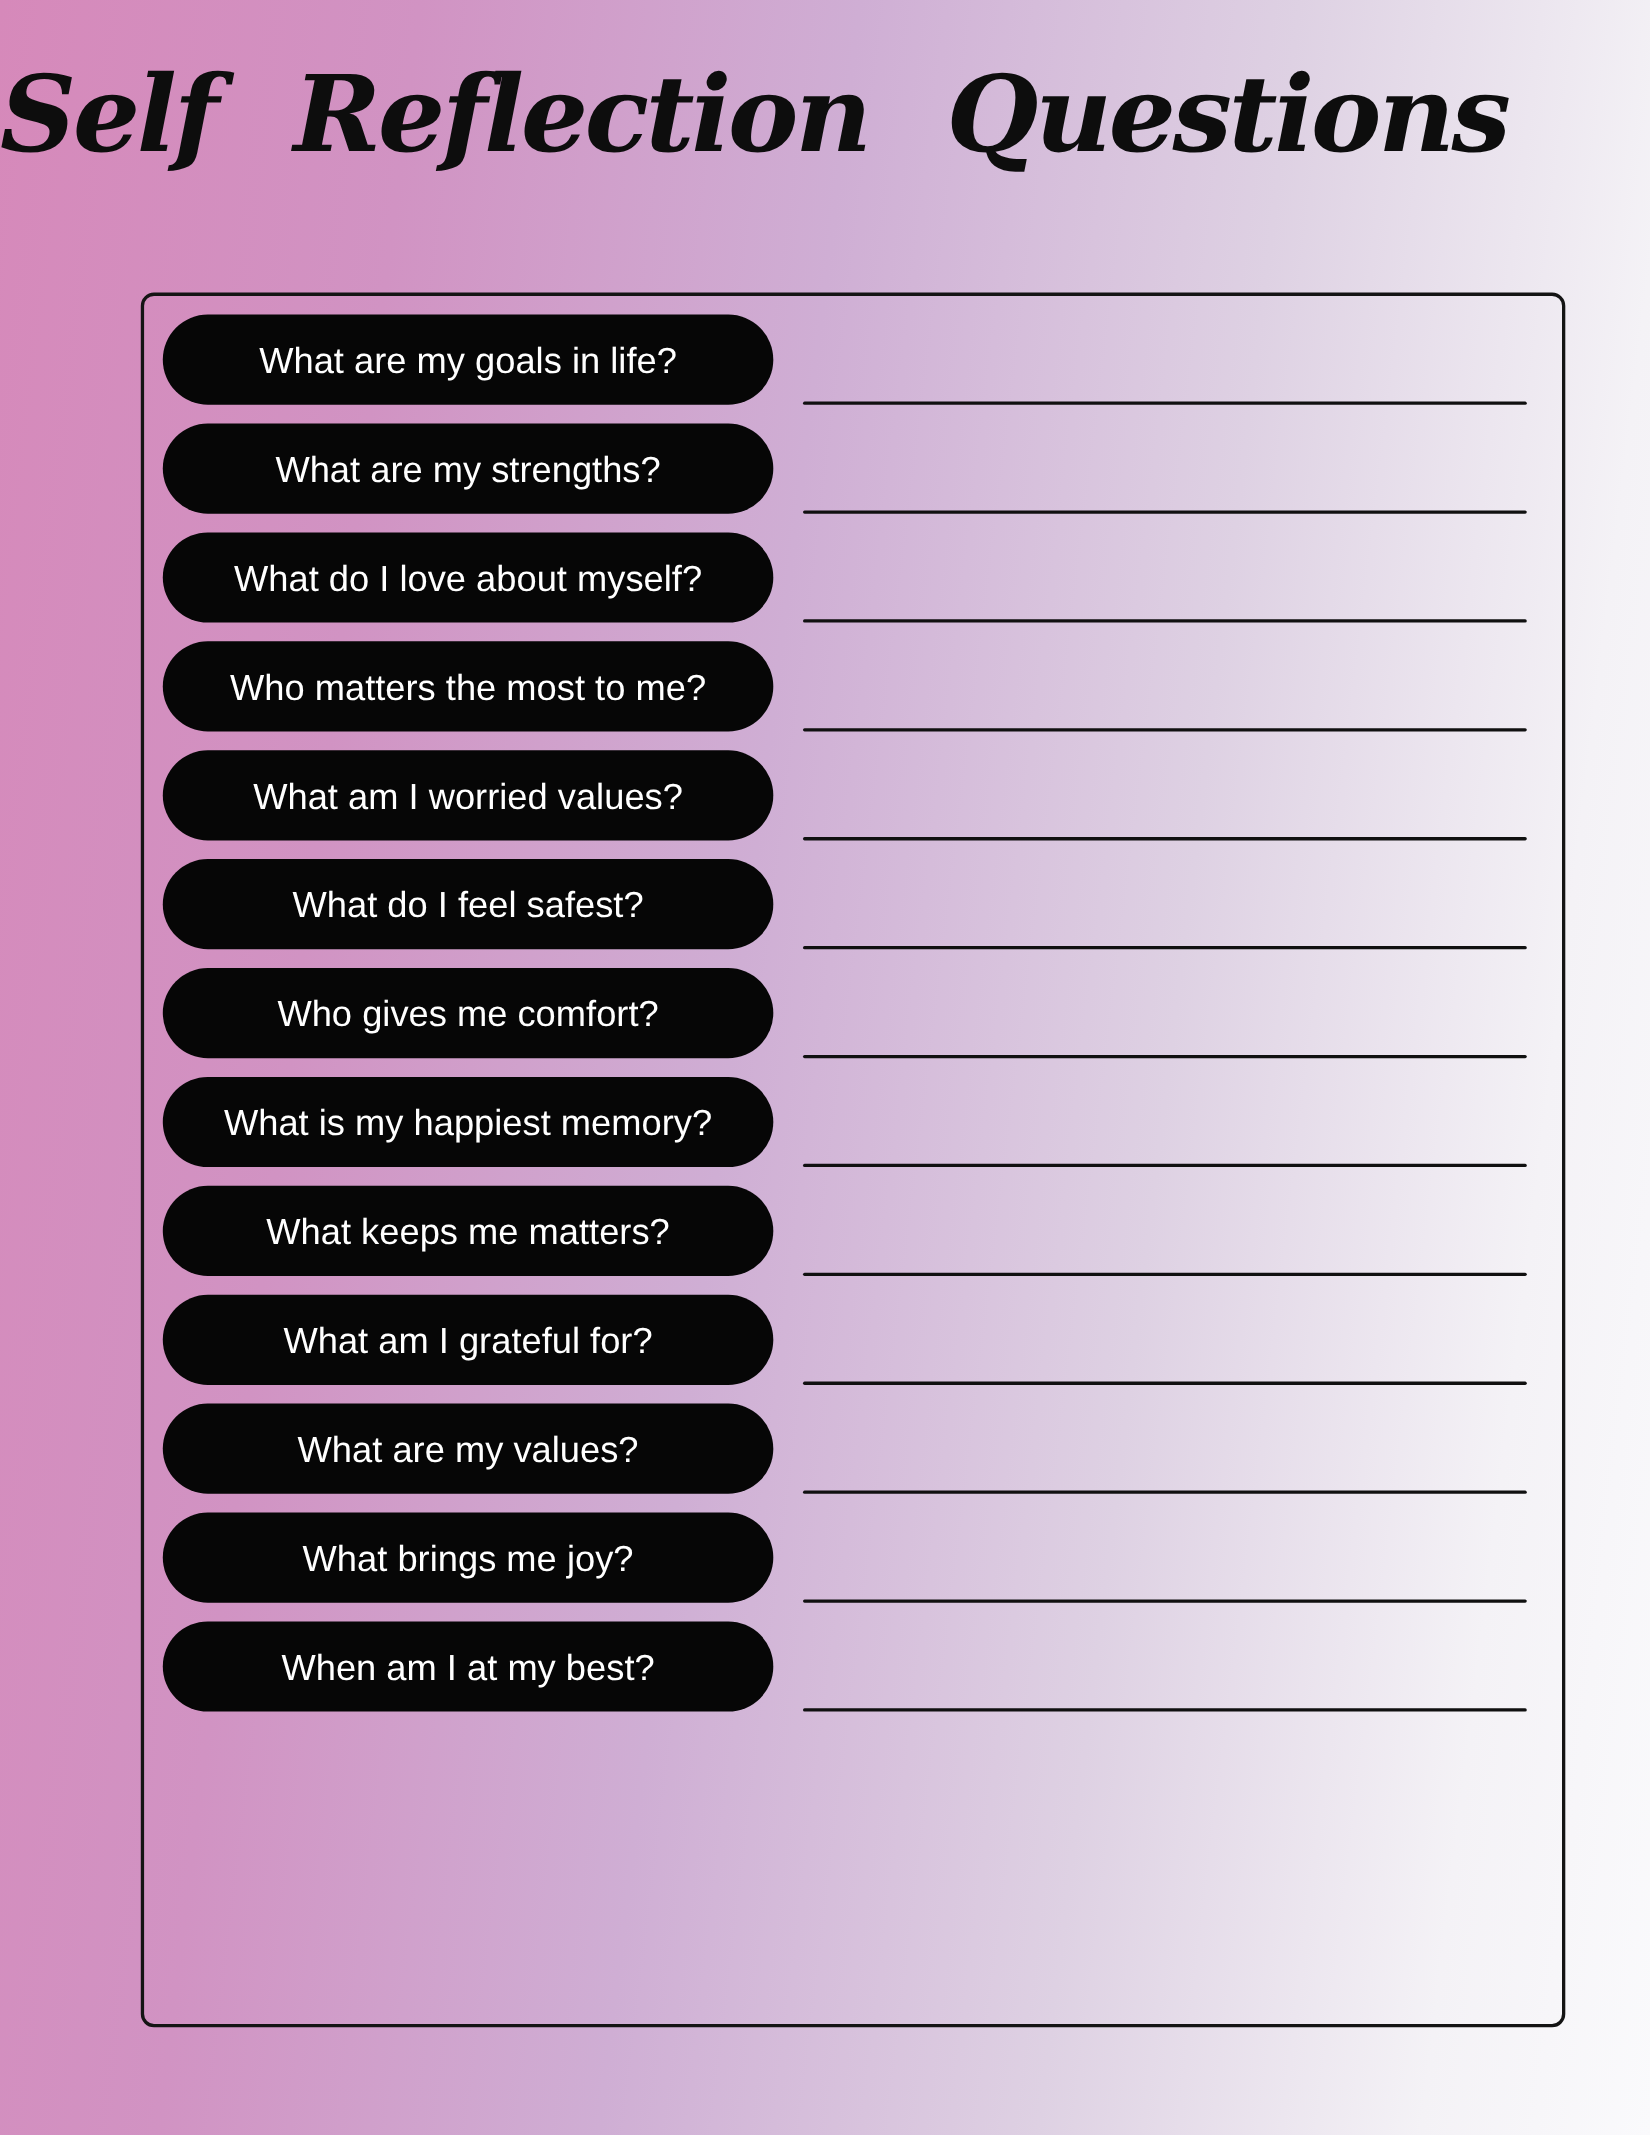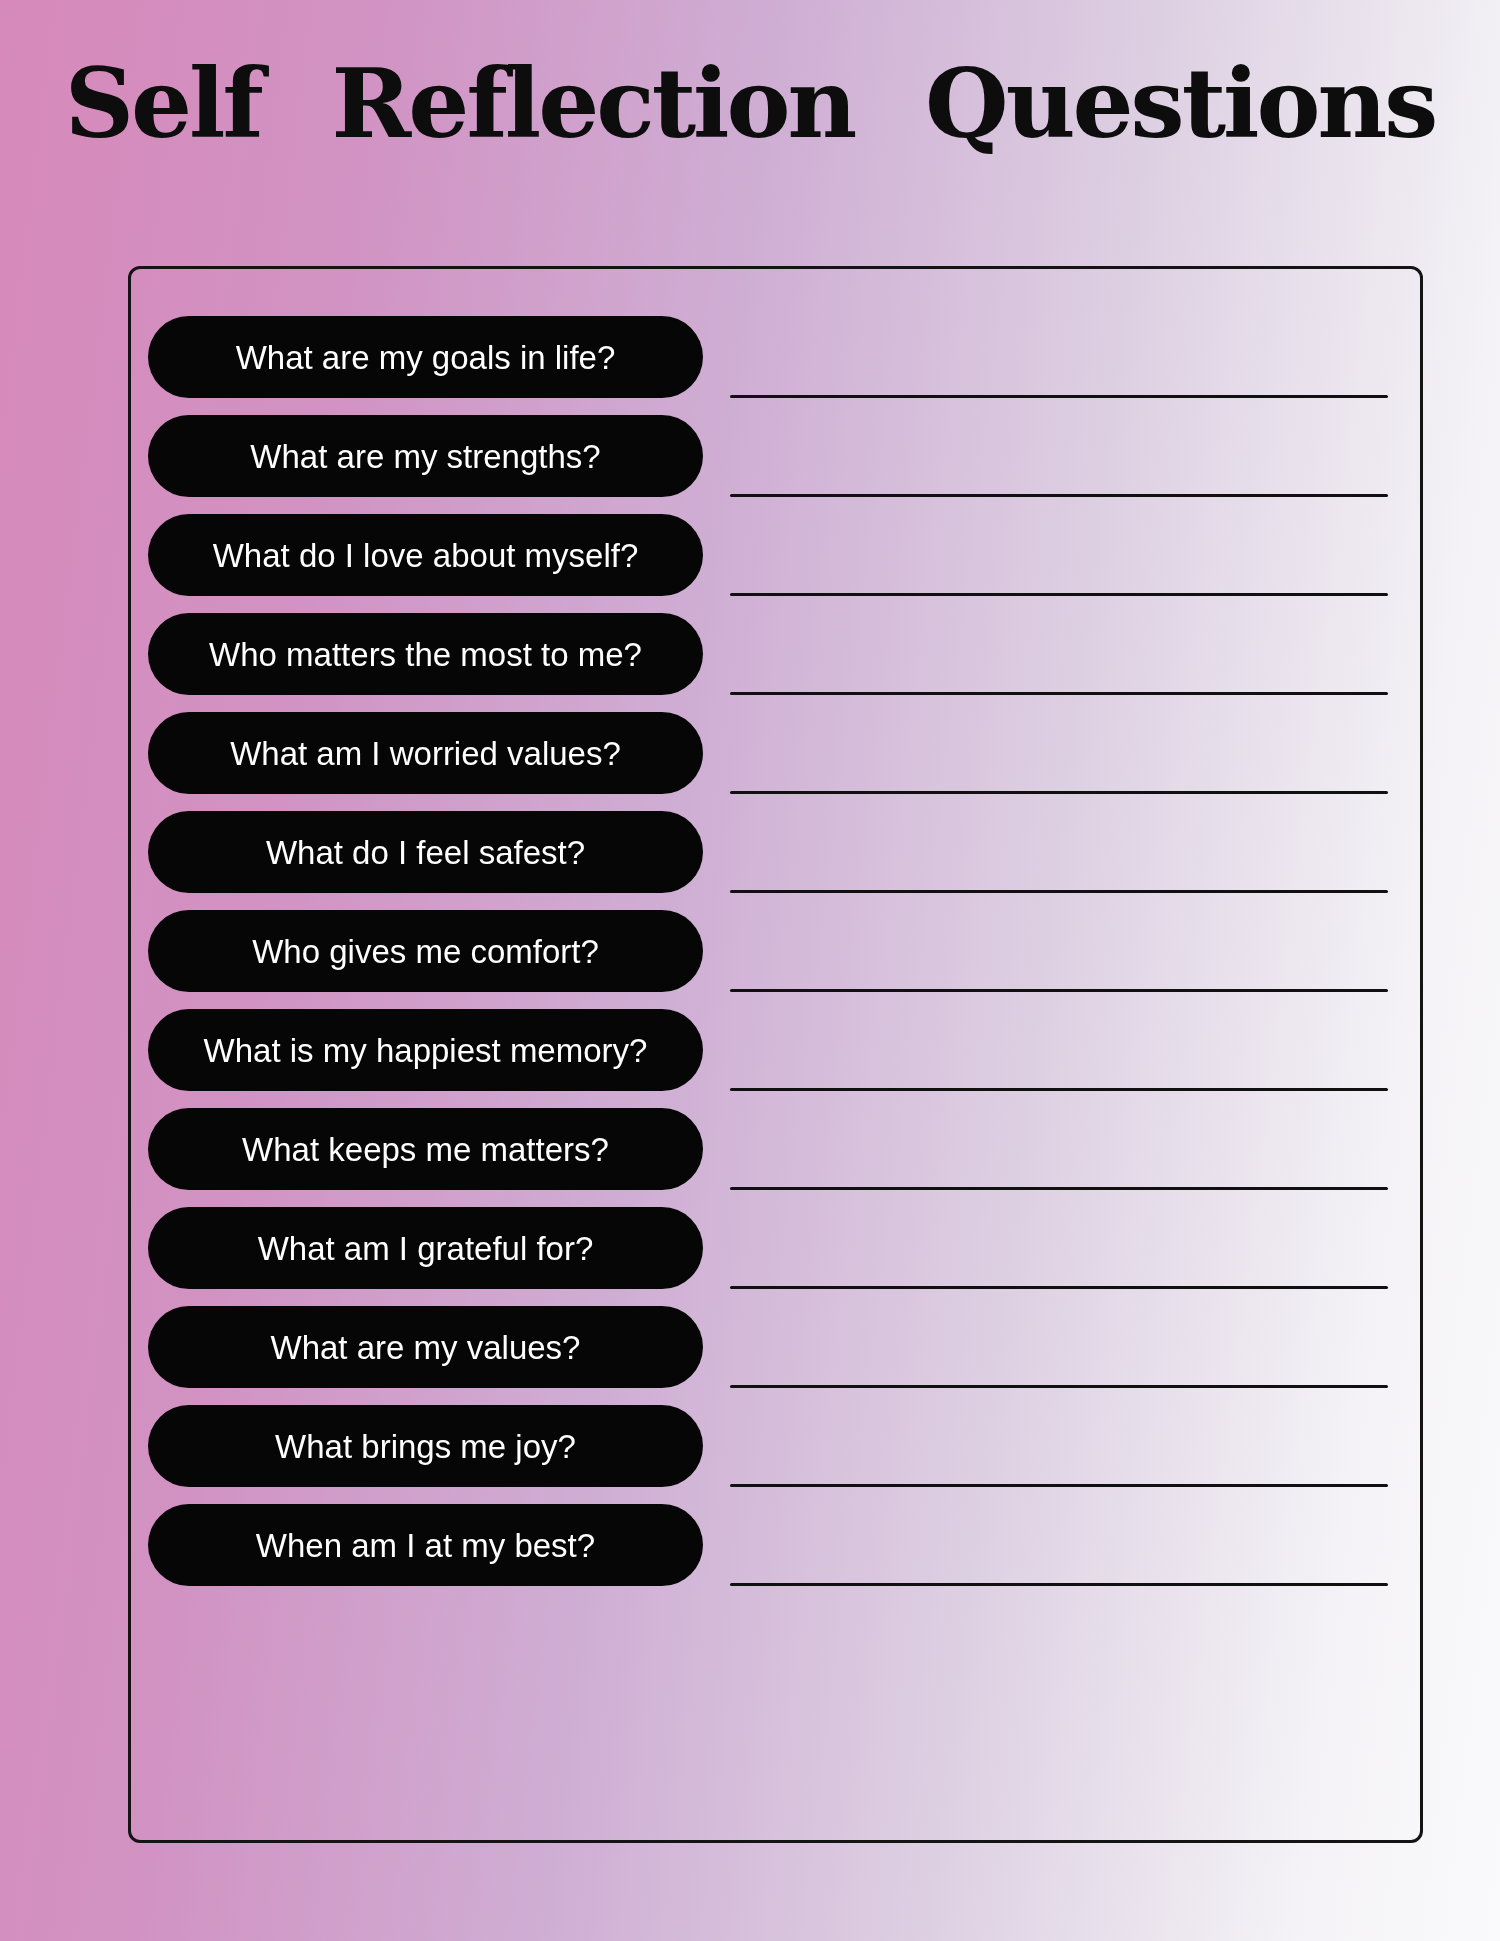--- a/index.html
+++ b/index.html
@@ -19,42 +19,42 @@
       #f4f2f6 88%,
       #fafafc 100%);
     font-family: "Liberation Sans", sans-serif;
   }
   .title {
     position: absolute;
     top: 42px;
     left: 0;
     width: 100%;
     margin: 0;
-    text-align: center;
     font-family: "DejaVu Serif", serif;
+    font-style: italic;
     font-weight: 700;
     font-size: 96px;
     line-height: 1.3;
     color: #0d0d0d;
     letter-spacing: -3px;
     word-spacing: 0.42em;
   }
   .panel {
     position: absolute;
     left: 128px;
     top: 266px;
     width: 1289px;   
     height: 1571px;  
     border: 3px solid #141414;
     border-radius: 12px;
     background: transparent;
   }
   .rows {
     position: relative;
-    padding-top: 47px;
+    padding-top: 17px;
   }
   .row {
     position: relative;
     height: 82px;
     margin-bottom: 17px;
   }
   .pill {
     position: absolute;
     left: 17px;
     top: 0;

